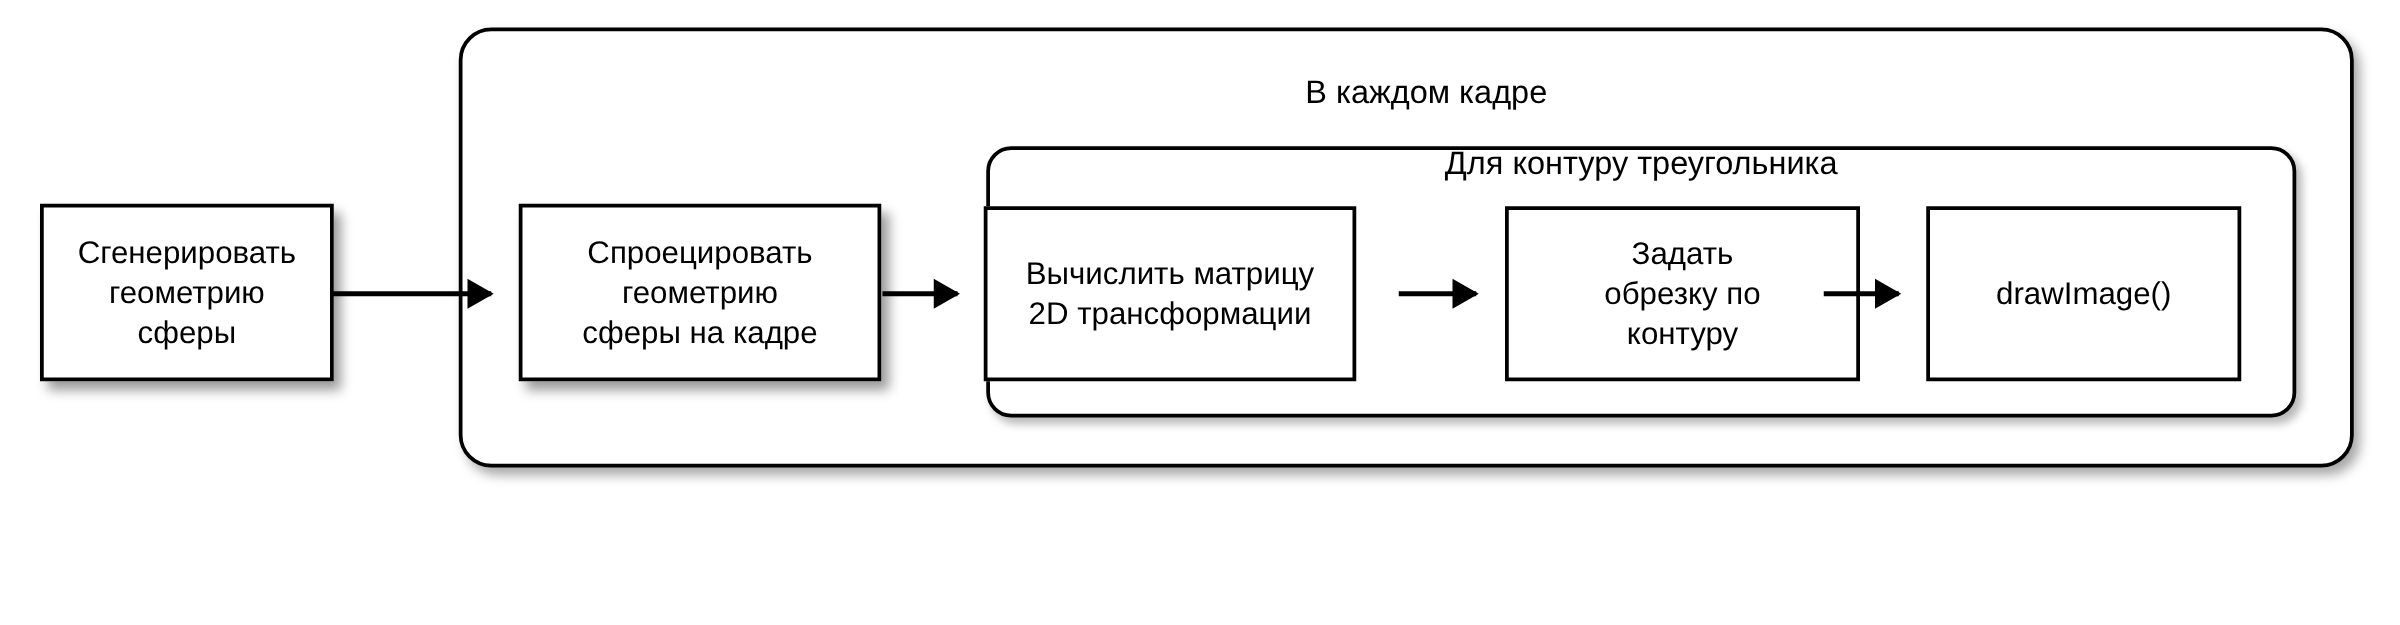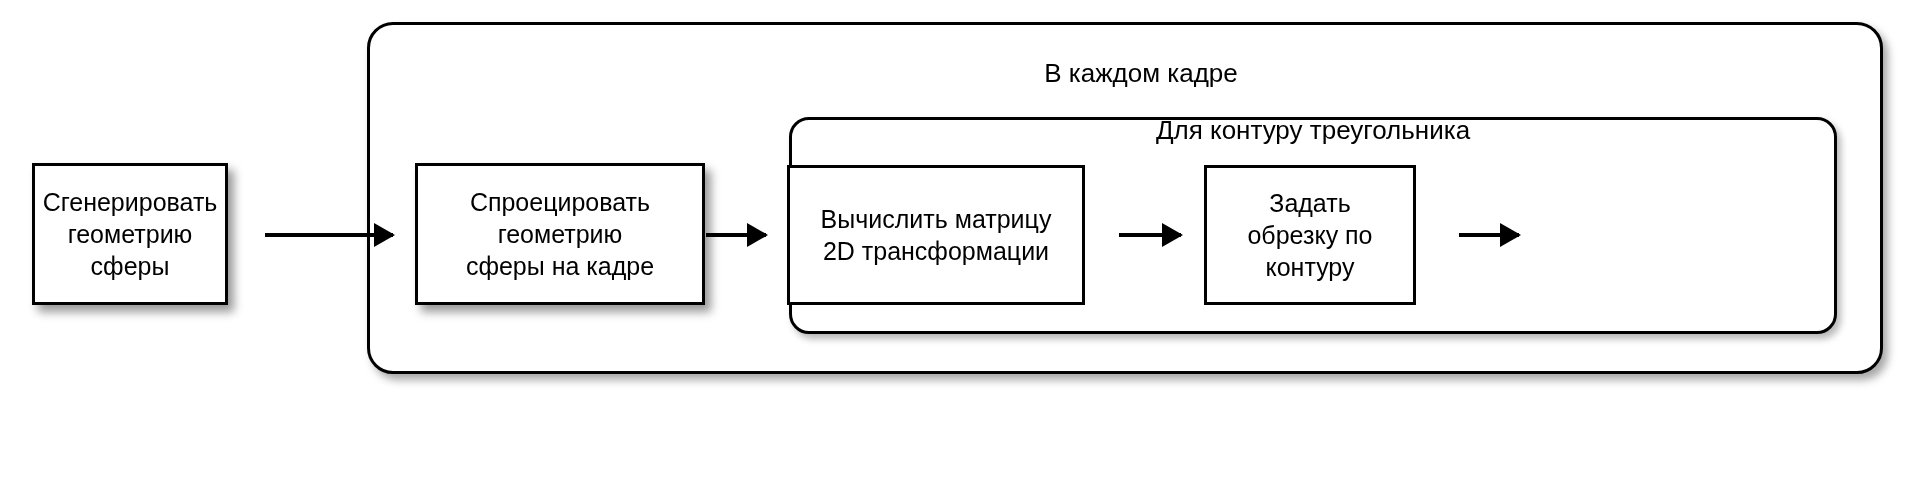--- a/index.html
+++ b/index.html
@@ -93,42 +93,45 @@
 <div id="canvas">
 
   <div class="group group-outer" style="left:367px; top:22px; width:1516px; height:352px;">
     <div class="group-title" style="top:34px;padding-left:32px;">В каждом кадре</div>
   </div>
 
   <div class="group group-inner" style="left:789px; top:117px; width:1048px; height:217px;">
     <div class="group-title" style="top:-4px;">Для контуру треугольника</div>
   </div>
 
-  <div class="node node-shadow" style="left:32px; top:163px; width:196px; height:142px;text-align:center;">
+  <div class="node node-shadow" style="left:32px; top:163px; width:235px; height:142px;text-align:center;">
     <span>Сгенерировать
 геометрию
 сферы</span>
   </div>
 
   <div class="node node-shadow" style="left:415px; top:163px; width:290px; height:142px;">
     <span>Спроецировать
 геометрию
 сферы на кадре</span>
   </div>
 
   <div class="node" style="left:787px; top:165px; width:298px; height:140px;">
     <span>Вычислить матрицу
 2D трансформации</span>
   </div>
 
-  <div class="node" style="left:1204px; top:165px; width:212px; height:140px;">
+  <div class="node" style="left:1204px; top:165px; width:284px; height:140px;">
     <span>Задать
 обрезку по
 контуру</span>
   </div>
 
+  <div class="node" style="left:1541px; top:165px; width:252px; height:140px;">
+    <span>drawImage()</span>
+  </div>
 
   <div class="arrow" style="left:265px; top:233px; width:128px;"></div>
   <div class="arrow" style="left:706px; top:233px; width:60px;"></div>
   <div class="arrow" style="left:1119px; top:233px; width:62px;"></div>
   <div class="arrow" style="left:1459px; top:233px; width:60px;"></div>
 
 </div>
 
 </body></html>

